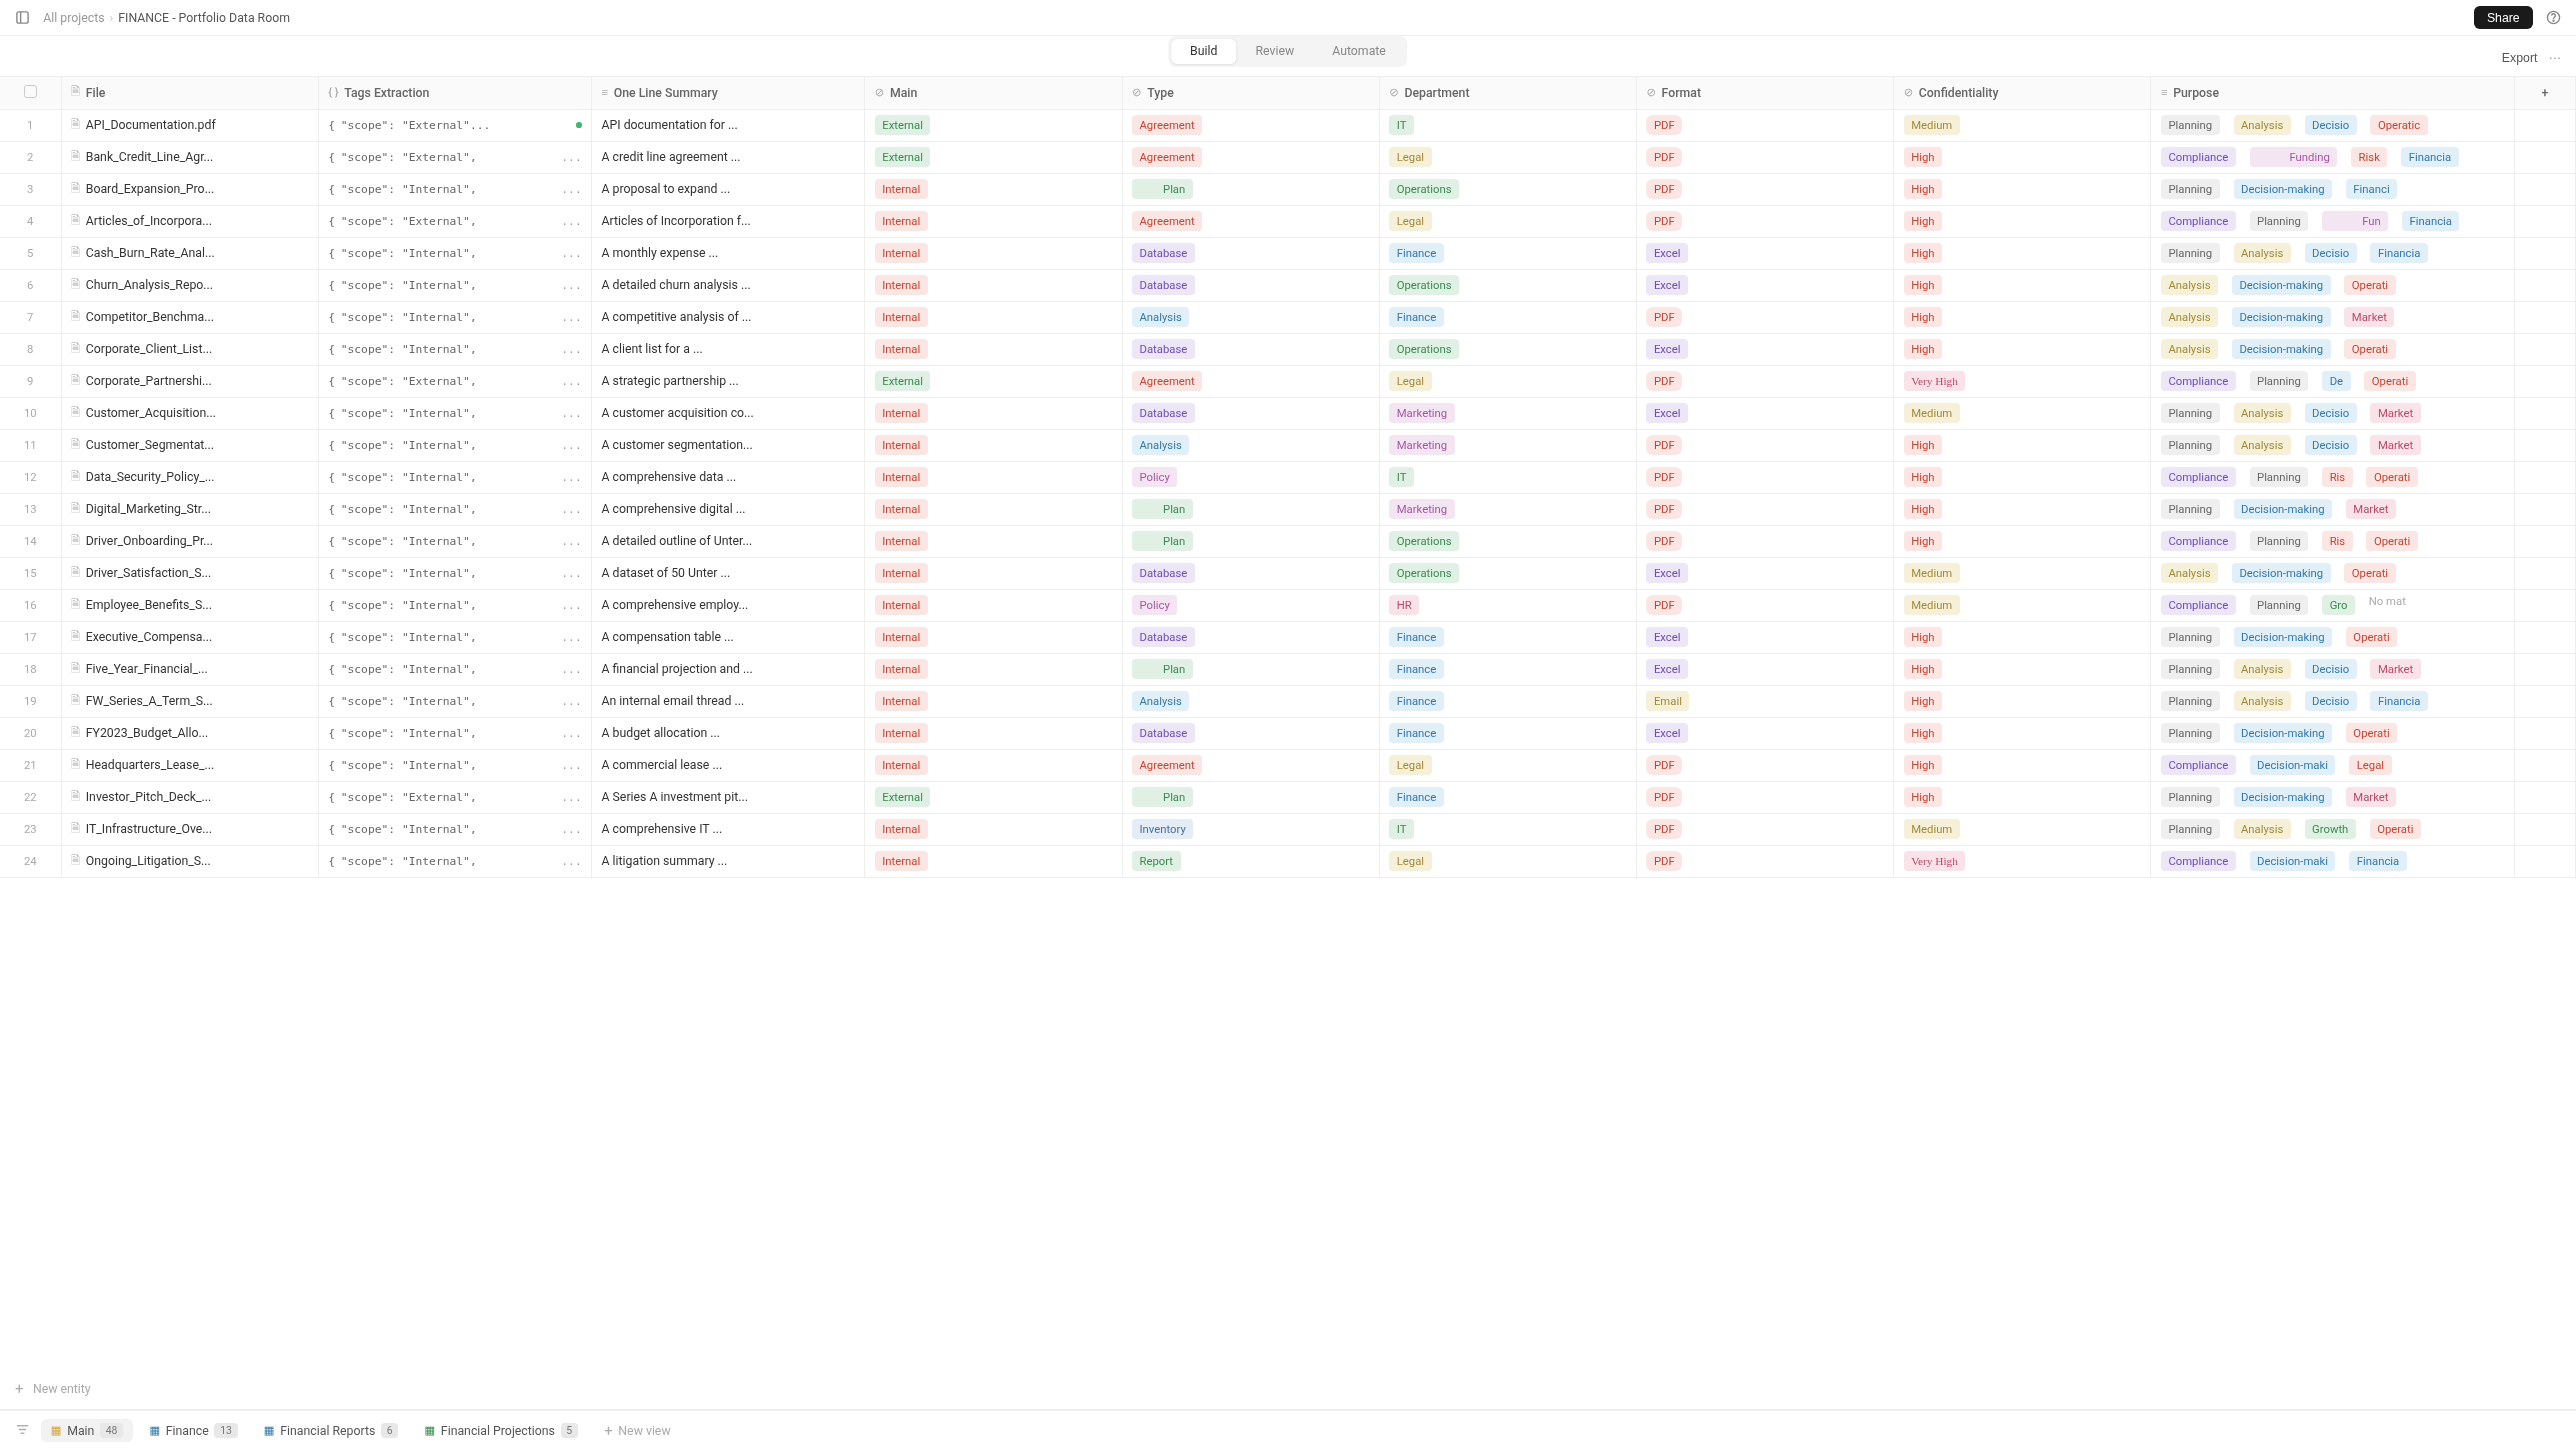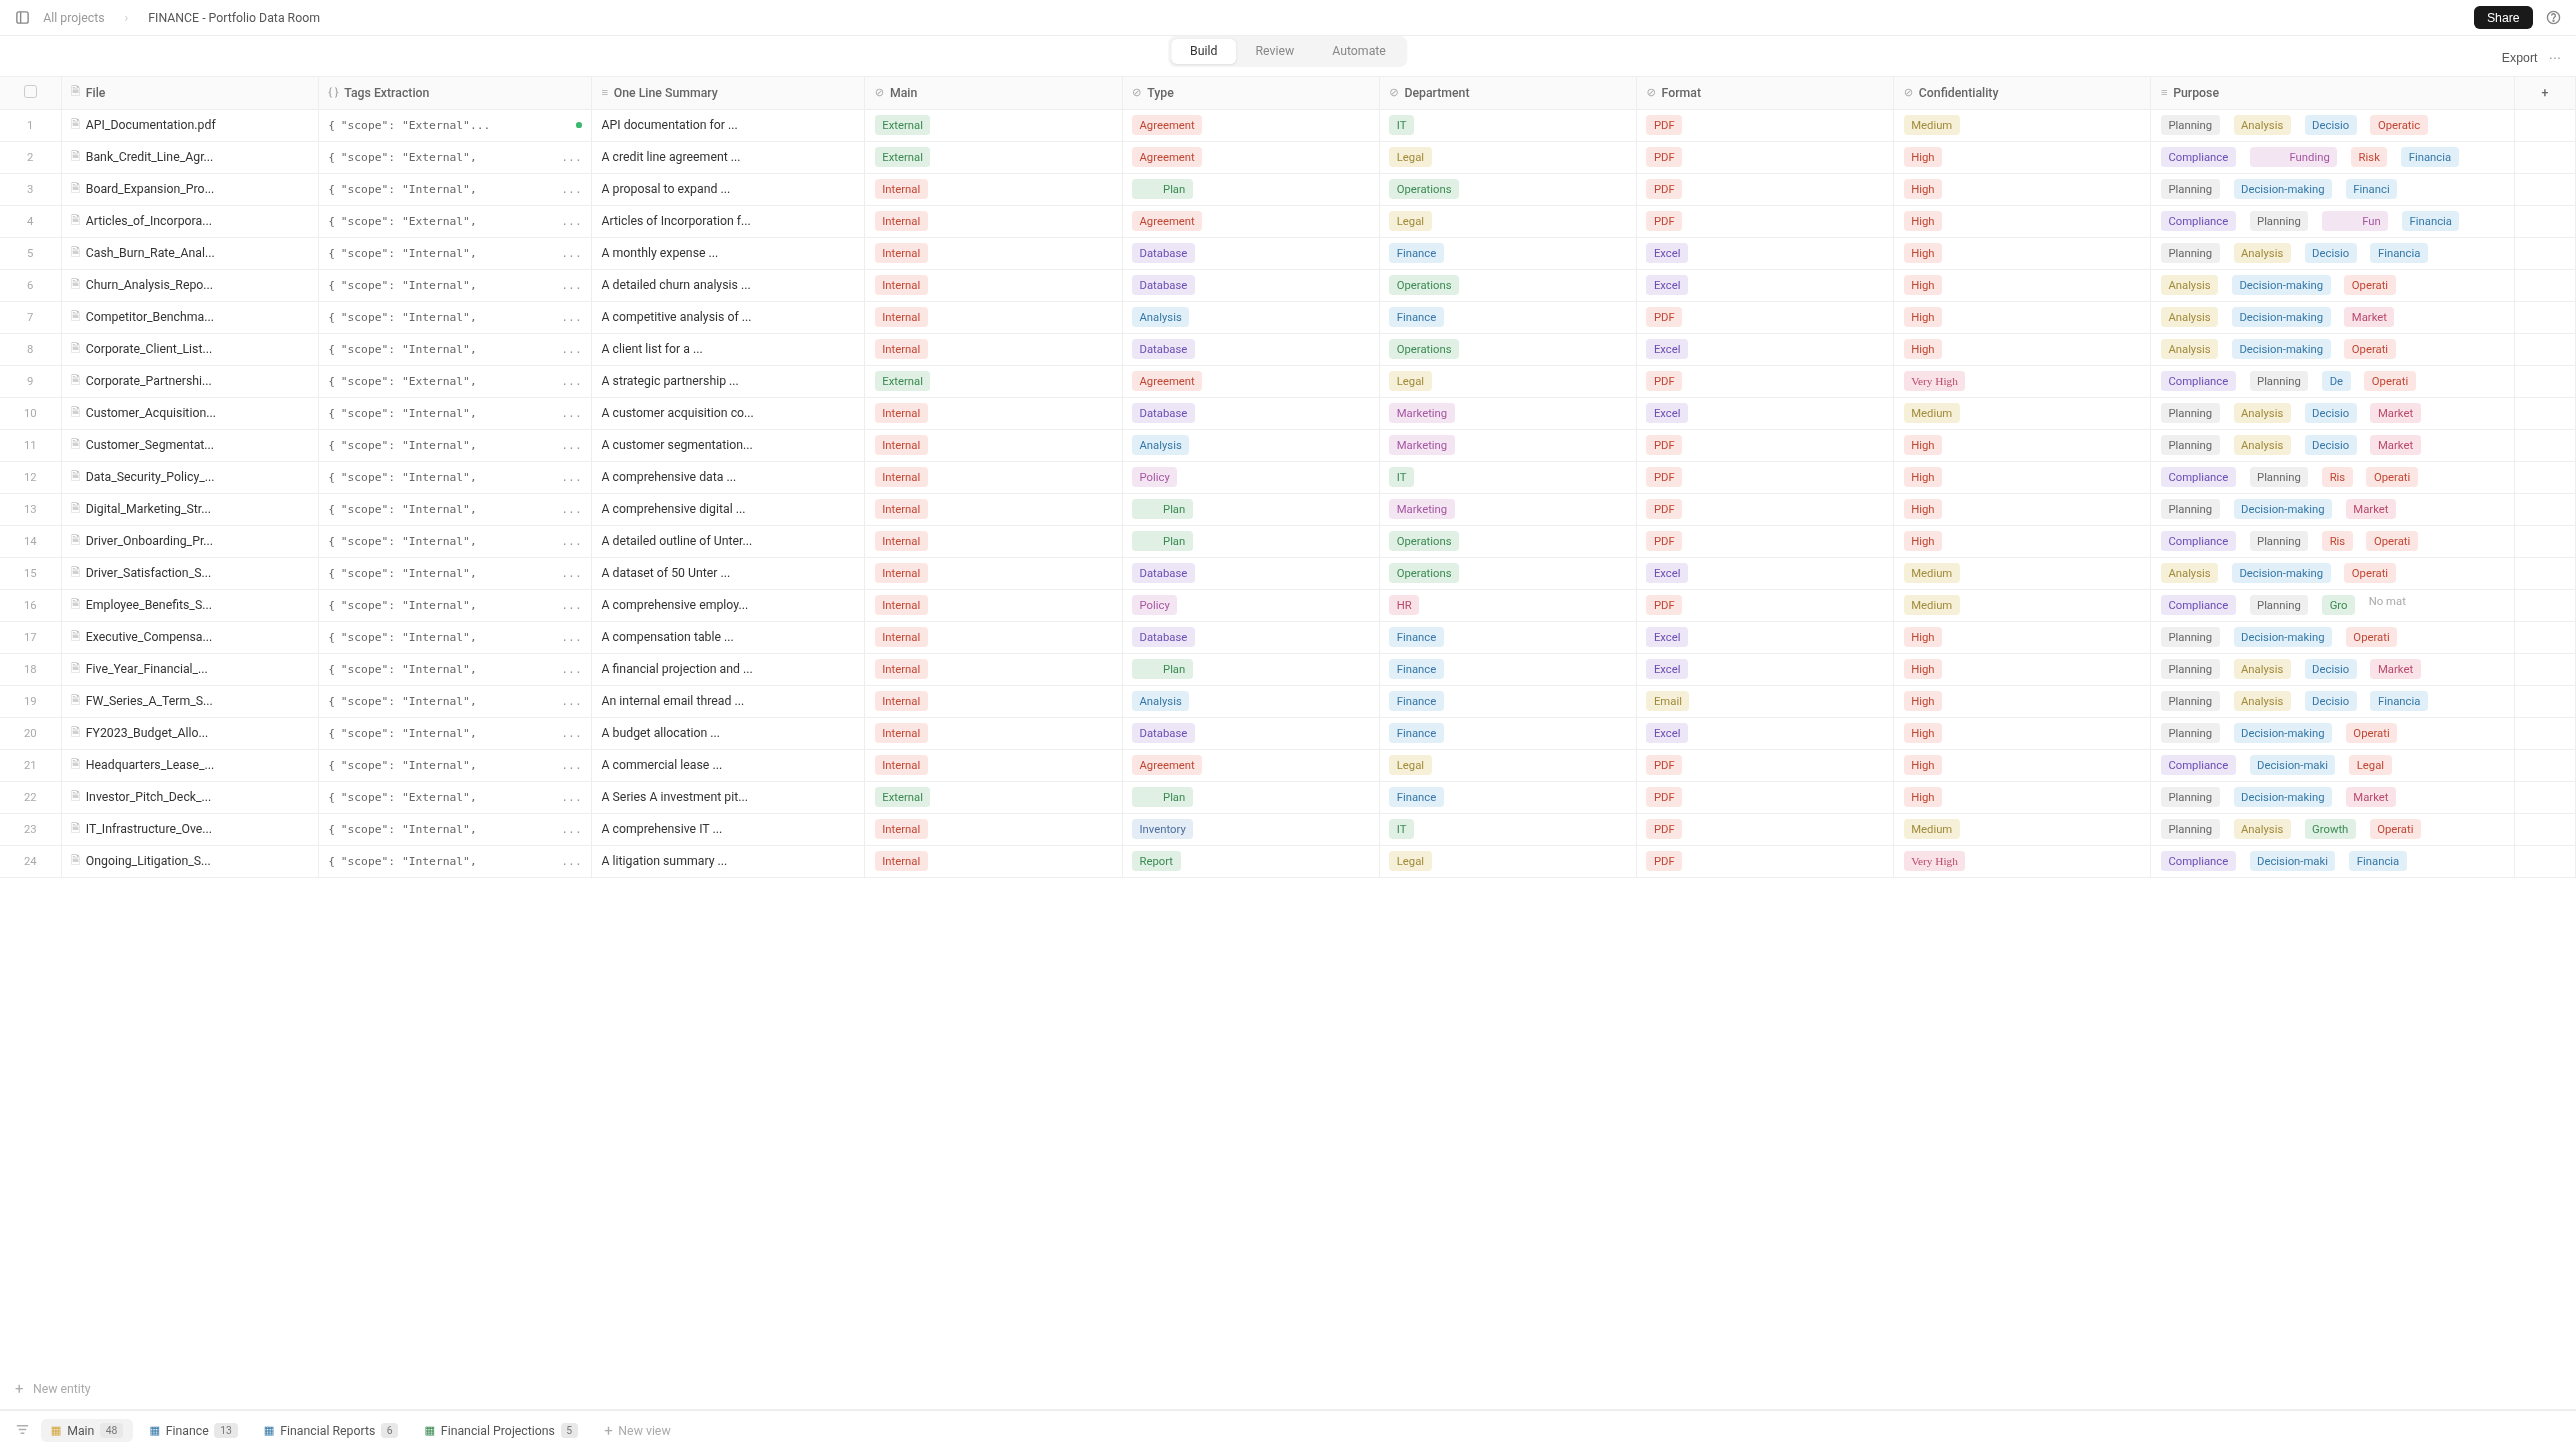--- a/index.html
+++ b/index.html
@@ -1,21 +1,21 @@
 <!DOCTYPE html>
 <html style="font-size:15px"><head>
 <meta charset="utf-8">
 <style>
 * { box-sizing: border-box; margin: 0; padding: 0; }
 body { font-family: -apple-system, BlinkMacSystemFont, "Segoe UI", Roboto, sans-serif; font-size: 12.3px; color: #333; background: #fff; }
 
 
 .topbar { display: flex; align-items: center; height: 36px; padding: 0 11.3px; border-bottom: 0.9px solid #eee; }
 .topbar .icon-btn { width: 22.6px; height: 22.6px; display: flex; align-items: center; justify-content: center; border-radius: 3.8px; cursor: pointer; color: #888; }
-.breadcrumb { display: flex; align-items: center; gap: 20px; margin-left: 9.4px; color: #999; font-size: 12.3px; }
+.breadcrumb { display: flex; align-items: center; gap: 5px; margin-left: 9.4px; color: #999; font-size: 12.3px; }
 .breadcrumb .sep { color: #ccc; }
 .breadcrumb .current { color: #555; }
 .topbar-right { margin-left: auto; display: flex; align-items: center; gap: 9.4px; }
 .share-btn { background: #1a1a1a; color: #fff; border: none; border-radius: 5.7px; padding: 4.7px 13px; font-size: 12.3px; cursor: pointer; }
 
 
 .subbar { display: flex; align-items: center; height: 41px; padding: 0 15px; border-bottom: 0.9px solid #eee; position: relative; flex-direction: column; }
 .library-label { color: #666; font-size: 13px; }
 .tabs-center { position: absolute; left: 50%; transform: translateX(-50%); display: flex; background: #f4f4f4; border-radius: 7.5px; padding: 2.8px; }
 .tab { padding: 5.7px 19px; border-radius: 5.7px; color: #888; cursor: pointer; font-size: 12.3px; }
@@ -66,21 +66,21 @@
 .b-analysis { background: #e1eff8; color: #3578a8; }
 .b-policy { background: #f4e5f3; color: #a557a0; }
 .b-inventory { background: #e4ecf5; color: #4a6fa0; }
 .b-report { background: #e0f0e4; color: #3a8a52; }
 .b-it { background: #e0f0e4; color: #3a8a52; }
 .b-legal { background: #f7f0d9; color: #a08a3a; }
 .b-operations { background: #e0f0e4; color: #3a8a52; }
 .b-finance { background: #e1eff8; color: #3578a8; }
 .b-marketing { background: #f4e5f3; color: #a557a0; }
 .b-hr { background: #fae3e8; color: #b84a6a; }
-.b-pdf { background: #fbe6e3; color: #c24634; }
+.b-pdf { background: #fbe6e3; color: #c24634; border-radius: 7px; }
 .b-excel { background: #ece6f7; color: #6d4db3; }
 .b-email { background: #f7f0d9; color: #a08a3a; }
 .b-medium { background: #f7f0d9; color: #a08a3a; }
 .b-high { background: #fbe6e3; color: #c24634; }
 .b-veryhigh { background: #fae3e8; color: #b84a6a; font-family: Liberation Serif, serif; }
 .b-planning { background: #efefef; color: #666; }
 .b-analysis2 { background: #f7f0d9; color: #a08a3a; }
 .b-decision { background: #e1eff8; color: #3578a8; }
 .b-compliance { background: #ece6f7; color: #6d4db3; }
 .b-funding { background: #f4e5f3; color: #a557a0; padding-left: 40px; }

